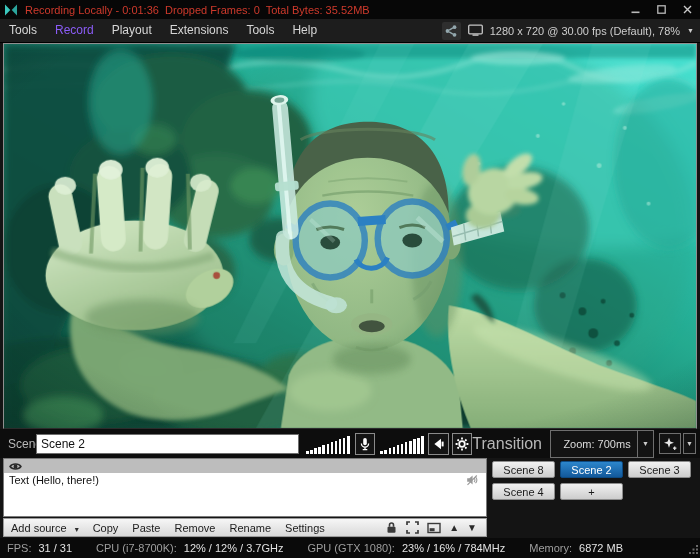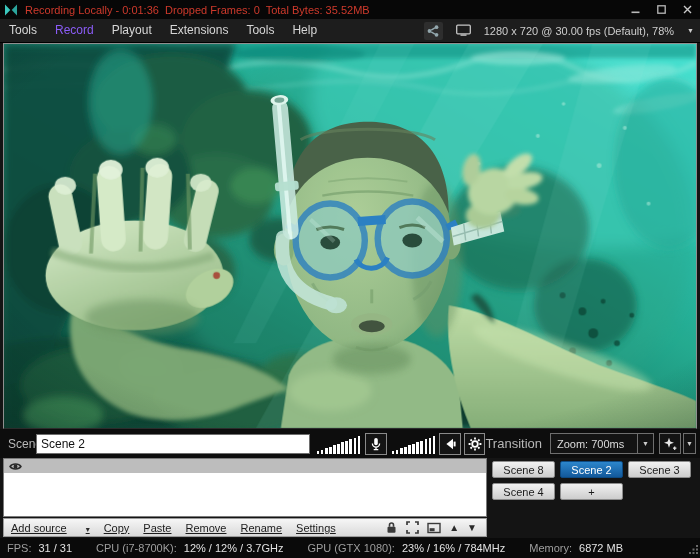--- a/index.html
+++ b/index.html
@@ -10,61 +10,61 @@
   .titlebar { position:absolute; top:0; left:0; right:0; height:19px; background:#070707; display:flex; align-items:center; }
   .app-ico { margin:0 7px 0 4px; display:flex; }
   .title-text { color:#cf3a2c; font-size:11px; white-space:pre; }
   .win-btns { margin-left:auto; display:flex; height:100%; }
   .win-btn { width:26px; display:flex; align-items:center; justify-content:center; }
 
   
   .menubar { position:absolute; top:19px; left:0; right:0; height:24px; background:#1d1d1d; display:flex; align-items:center; border-bottom:1px solid #000; box-sizing:border-box; }
   .menu-item { color:#d6d6d6; font-size:12px; padding:0 9px; line-height:23px; cursor:default; }
   .menu-item.record { color:#8b5cf6; }
-  .menu-right { margin-left:auto; display:flex; align-items:center; gap:13px; padding-right:6px; }
+  .menu-right { margin-left:auto; display:flex; align-items:center; gap:7px; padding-right:6px; }
   .share-btn { width:19px; height:18px; background:#2e2e2e; border-radius:2px; display:flex; align-items:center; justify-content:center; }
   .res-text { color:#cdcdcd; font-size:11px; }
   .res-caret { color:#cdcdcd; font-size:7px; }
 
   
   .video { position:absolute; top:43px; left:3px; width:694px; height:386px; border:1px solid #8f8f8f; border-bottom-color:#2c2c2c; box-sizing:border-box; background:#0f5a4a; }
   .video svg { display:block; width:100%; height:100%; }
 
   
   .scenebar { position:absolute; top:429px; left:0; right:0; height:29px; background:#0d0d0d; display:flex; align-items:center; }
   .scene-label { color:#b8b8b8; font-size:12px; width:28px; margin-left:8px; }
   .scene-input { width:280px; height:20px; border:1px solid #6e6e6e; background:#fff; color:#111; font-size:12px; padding:0 4px; box-sizing:border-box; font-family:inherit; outline:none; }
   .meter { display:flex; align-items:flex-end; gap:1.5px; height:20px; }
   .meter span { width:2.6px; background:#fff; display:block; }
   .m1 { margin-left:7px; } .m2 { margin-left:5px; }
   .sq-btn { width:22px; height:22px; border:1px solid #8a8a8a; background:#141414; display:flex; align-items:center; justify-content:center; box-sizing:border-box; }
   .mic { margin-left:5px; } .spk { margin-left:4px; } .gear { margin-left:3px; }
   .trans-cluster { margin-left:auto; display:flex; align-items:center; padding-right:4px; }
-  .trans-label { color:#b8b8b8; font-size:13px; margin-right:8px; }
-  .trans-select { width:104px; height:21px; border:1px solid #6e6e6e; background:#131313; display:flex; align-items:center; box-sizing:border-box; }
+  .trans-label { color:#b8b8b8; font-size:16px; margin-right:8px; }
+  .trans-select { width:104px; height:28px; border:1px solid #6e6e6e; background:#131313; display:flex; align-items:center; box-sizing:border-box;text-align:center; }
   .trans-value { color:#dcdcdc; font-size:11px; padding-left:6px; flex:1; white-space:nowrap; }
   .trans-caret { width:15px; align-self:stretch; border-left:1px solid #6e6e6e; color:#ccc; font-size:7px; display:flex; align-items:center; justify-content:center; }
   .fx-btn { margin-left:5px; width:22px; height:21px; border:1px solid #6e6e6e; background:#131313; display:flex; align-items:center; justify-content:center; box-sizing:border-box; }
   .fx-caret { margin-left:2px; width:13px; height:21px; border:1px solid #6e6e6e; background:#131313; color:#ccc; font-size:7px; display:flex; align-items:center; justify-content:center; box-sizing:border-box; }
 
   
   .sources { position:absolute; top:458px; left:3px; width:484px; height:59px; background:#fff; border:1px solid #7a7a7a; box-sizing:border-box; }
   .src-row { height:14px; display:flex; align-items:center; font-size:11px; color:#111; padding:0 5px; }
   .src-row.selected { background:#bdbdbd; }
   .src-label { flex:1; white-space:nowrap; overflow:hidden; }
   .src-ico { display:flex; margin-right:3px; }
 
   
   .scenes { position:absolute; top:458px; left:492px; width:205px; height:59px; display:flex; flex-wrap:wrap; align-content:flex-start; gap:5px; padding-top:3px; box-sizing:border-box; }
   .scene-btn { width:63px; height:17px; font-size:11px; color:#1b1b1b; background:linear-gradient(#f1f1f1,#cdcdcd); border:1px solid #8c8c8c; border-radius:2px; display:flex; align-items:center; justify-content:center; box-sizing:border-box; cursor:default; }
   .scene-btn.active { background:linear-gradient(#2c86cc,#13599b); border-color:#0d4a82; color:#fff; }
 
   
   .src-toolbar { position:absolute; top:518px; left:3px; width:484px; height:19px; background:linear-gradient(#f6f6f6,#d9d9d9); border:1px solid #9a9a9a; box-sizing:border-box; display:flex; align-items:center; font-size:11px; color:#1c1c1c; padding:0 7px; }
-  .tb-item { margin-right:14px; display:flex; align-items:flex-end; gap:19px; cursor:default;text-decoration:underline; }
+  .tb-item { margin-right:14px; display:flex; align-items:flex-end; gap:8px; cursor:default; }
   .tb-caret { font-size:8px; color:#2e2e2e; }
   .tb-right { margin-left:auto; display:flex; align-items:center; gap:8px; margin-right:2px; }
   .tb-tri { font-size:10px; color:#2a2a2a; line-height:1; }
 
   
   .statusbar { position:absolute; top:538px; left:0; right:0; height:20px; background:#0a0a0a; display:flex; align-items:center; font-size:11px; padding:0 7px; gap:24px; }
   .stat { display:flex; gap:7px; white-space:nowrap; }
   .stat .lbl { color:#9f9f9f;text-align:right; }
   .stat .val { color:#e2e2e2; }
   .grip { position:absolute; right:2px; bottom:2px; }
@@ -390,20 +390,30 @@
 
   <div class="sources">
     <div class="src-row selected">
       <span class="src-ico">
         <svg width="13" height="9" viewBox="0 0 13 9">
             <path d="M1,4.5 C3.2,1.2 9.8,1.2 12,4.5 C9.8,7.8 3.2,7.8 1,4.5 Z" fill="none" stroke="#2b2b2b" stroke-width="1.4"></path>
             <circle cx="6.5" cy="4.5" r="1.9" fill="#2b2b2b"></circle>
           </svg>
       </span>
     </div>
+    <div class="src-row">
+      <span class="src-label">Text (Hello, there!)</span>
+      <span class="src-ico">
+        <svg width="12" height="12" viewBox="0 0 12 12">
+            <polygon points="6.6,1.6 3.4,4.2 1.2,4.2 1.2,7.8 3.4,7.8 6.6,10.4" fill="#9a9a9a"></polygon>
+            <path d="M8,4 a2.6,2.6 0 0 1 0,4 M9.5,2.8 a4.4,4.4 0 0 1 0,6.4" stroke="#9a9a9a" stroke-width="1.1" fill="none"></path>
+            <path d="M1.5,10.8 L10.8,1.5" stroke="#9a9a9a" stroke-width="1.1"></path>
+          </svg>
+      </span>
+    </div>
   </div>
 
   <div class="scenes">
     <span class="scene-btn">Scene 8</span>
     <span class="scene-btn active">Scene 2</span>
     <span class="scene-btn">Scene 3</span>
     <span class="scene-btn">Scene 4</span>
     <span class="scene-btn">+</span>
   </div>
 

